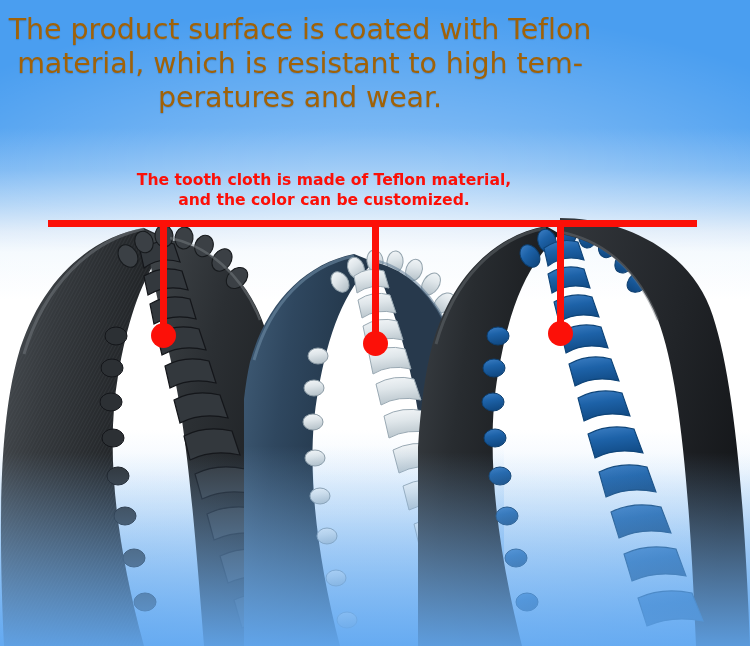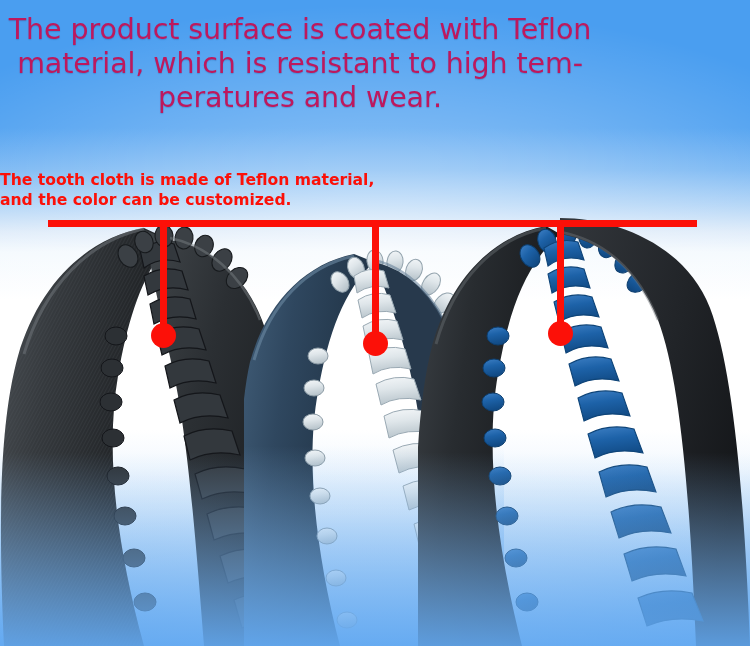--- a/index.html
+++ b/index.html
@@ -49,34 +49,35 @@
       radial-gradient(120% 60% at 50% 38%, rgba(255,255,255,0.5) 0%, rgba(255,255,255,0) 62%);
     pointer-events: none;
   }
 
   
   .headline {
     position: absolute;
     left: 0; top: 13px;
     width: 600px;
     text-align: center;
-    color: #be185d;
+    color: #a16207;
     font-size: 28.5px;
     line-height: 34px;
     font-weight: 400;
     letter-spacing: -0.1px;
     text-shadow: 0 1px 1px rgba(30,90,160,0.30);
     white-space: pre-line;
   }
 
   
   .caption {
     position: absolute;
     left: 0; top: 170px;
     width: 648px;
+    text-align: center;
     color: #fc1008;
     font-size: 15.6px;
     line-height: 20px;
     font-weight: 700;
     white-space: pre-line;
   }
 
   
   .rig { position: absolute; inset: 0; pointer-events: none; }
 

